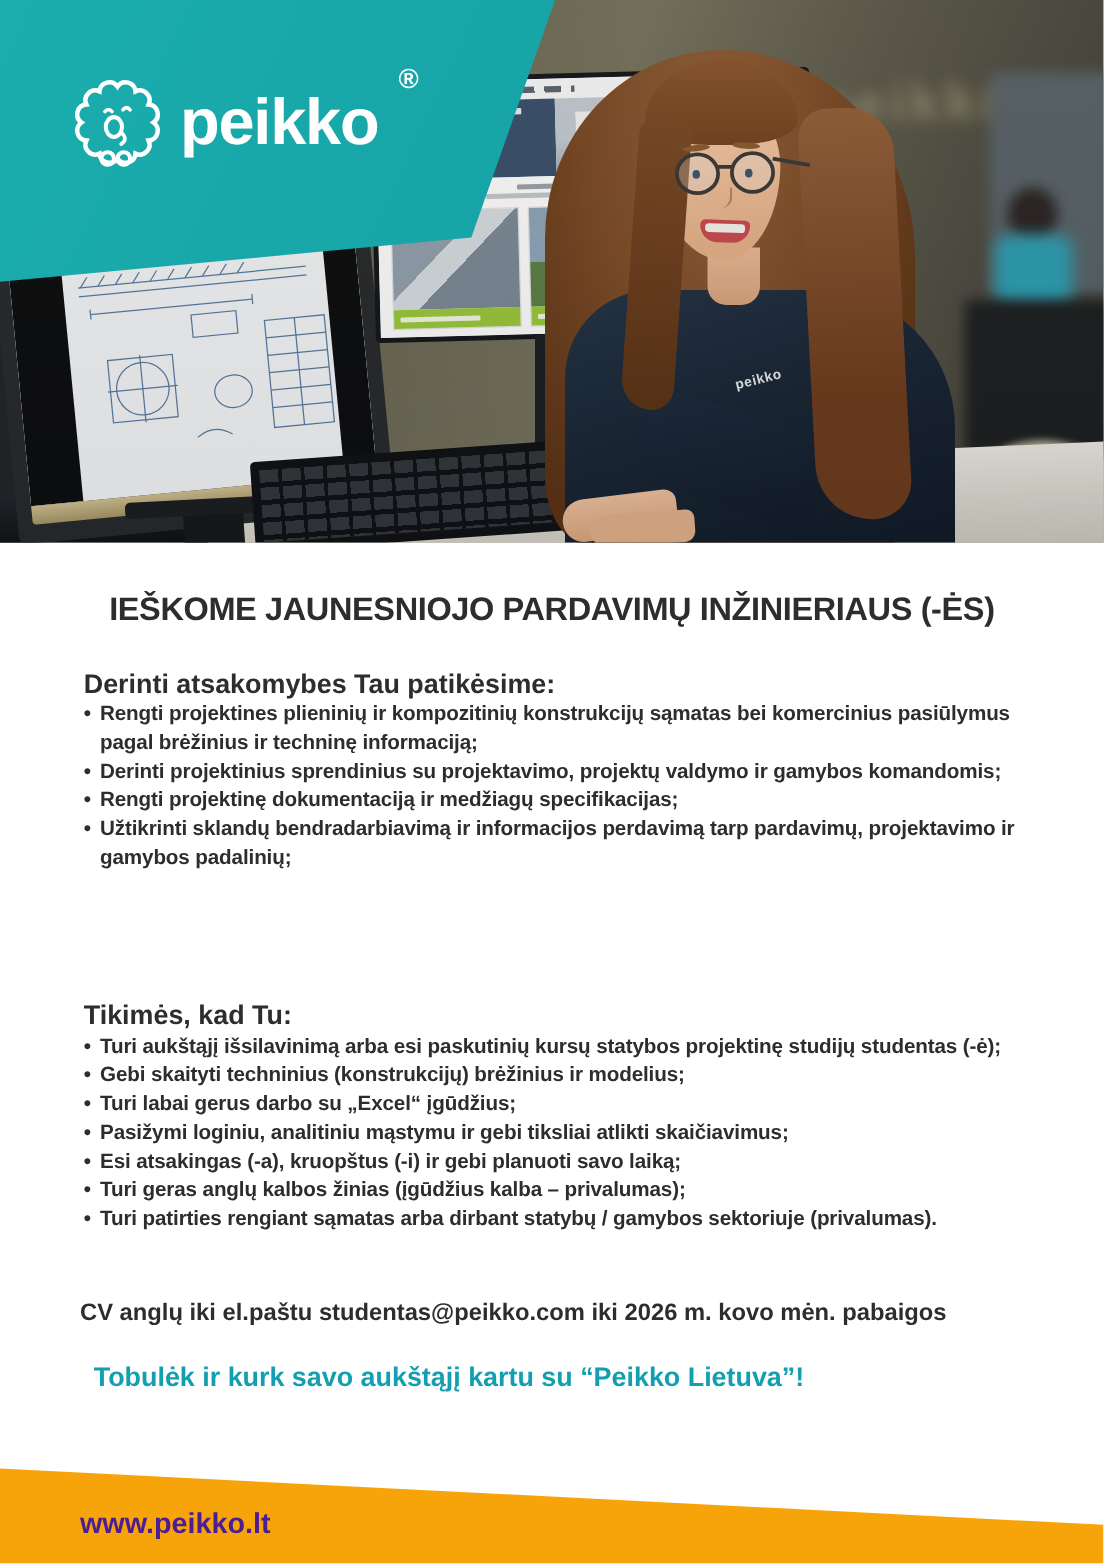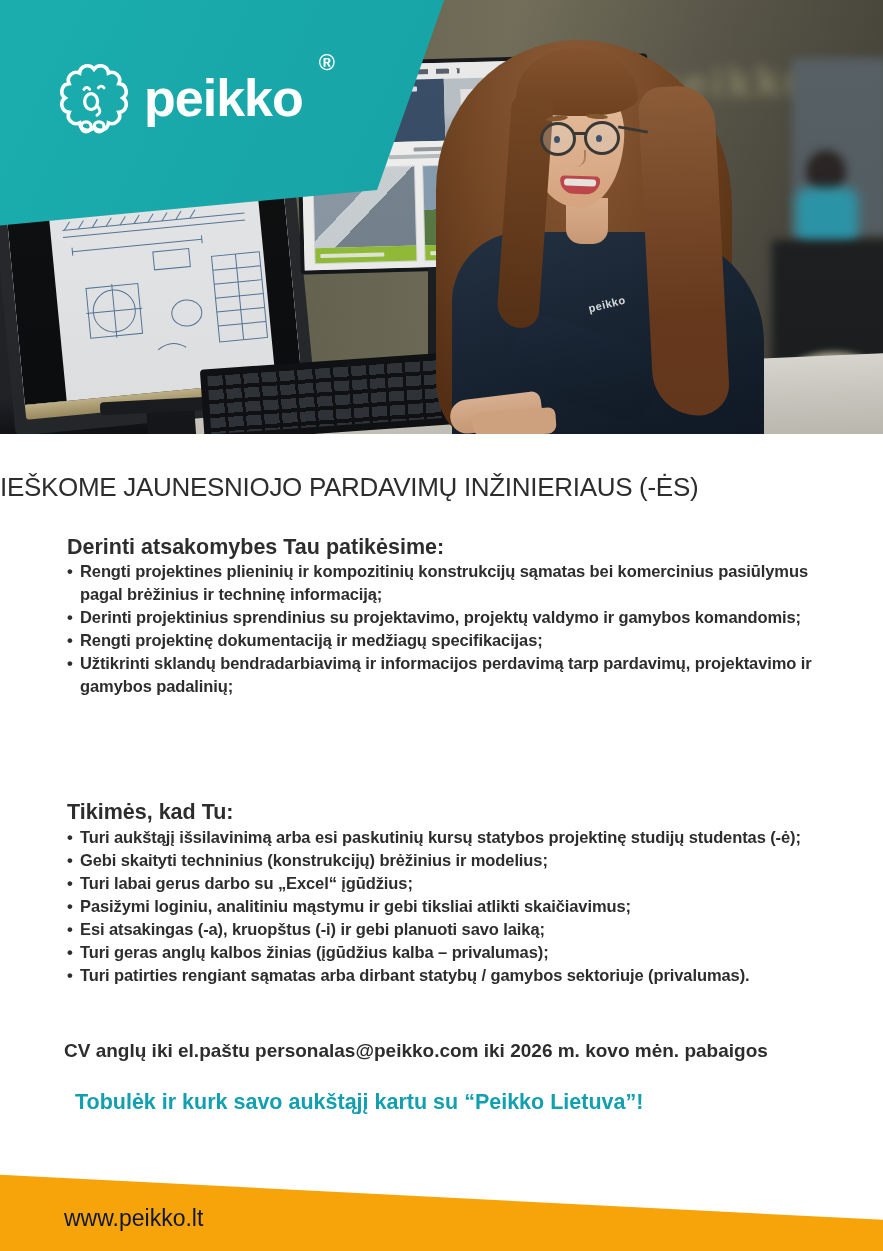--- a/index.html
+++ b/index.html
@@ -141,37 +141,37 @@
 
   
   .teal-band{left:0;top:0;width:883px;height:230px;z-index:30;
              background:linear-gradient(115deg,#1badae 0%,#17a3a6 55%,#11969b 100%);
              clip-path:polygon(0 0,50.3% 0,42.7% 82.6%,0 98%);}
   .logo-row{position:absolute;left:58px;top:52px;display:flex;align-items:center;gap:14px;height:92px;}
   .wordmark{font-size:52px;font-weight:bold;color:#fff;letter-spacing:-1px;line-height:1;}
   .regmark{font-size:22px;font-weight:bold;color:#fff;align-self:flex-start;margin:-2px 0 0 2px;}
 
   
-  .headline{left:0;top:472px;width:883px;font-size:26px;font-weight:normal;
+  .headline{left:0;top:472px;width:883px;text-align:center;font-size:26px;font-weight:bold;
             letter-spacing:-.3px;margin:0;}
   .sec-heading{font-size:21.5px;font-weight:bold;margin:0;}
   .sec-heading.h-a{left:67px;top:535px;}
   .sec-heading.h-b{left:67px;top:800px;}
   ul.blist{left:67px;margin:0;padding:0;width:756px;list-style:none;}
   ul.blist.l-a{top:560px;} ul.blist.l-b{top:826px;}
   ul.blist li{position:relative;padding-left:13px;font-size:16.5px;line-height:23px;
               font-weight:bold;letter-spacing:-.1px;}
   ul.blist li::before{content:"\2022";position:absolute;left:0;top:0;}
   .cv-line{left:64px;top:1040px;width:790px;font-size:19px;font-weight:bold;margin:0;}
   .cta-line{left:75px;top:1090px;width:760px;font-size:21.5px;font-weight:bold;color:#129fb0;margin:0;}
 
   
   .footer{left:0;bottom:0;width:883px;height:82px;background:#f7a40b;
           clip-path:polygon(0 7%,100% 62%,100% 100%,0 100%);}
-  .footer-url{position:absolute;left:64px;top:36px;font-size:23px;font-weight:normal;color:#0f172a;
+  .footer-url{position:absolute;left:64px;top:36px;font-size:23px;font-weight:bold;color:#4c1d95;
               text-decoration:none;}
 </style>
 </head>
 <body>
 
 <div class="page">
 
   <div class="photo">
     <div class="abs wall-text">peikko</div>
     <div class="abs door"></div>
@@ -338,21 +338,21 @@
   <ul class="abs blist l-b">
     <li>Turi aukštąjį išsilavinimą arba esi paskutinių kursų statybos projektinę studijų studentas (-ė);</li>
     <li>Gebi skaityti techninius (konstrukcijų) brėžinius ir modelius;</li>
     <li>Turi labai gerus darbo su „Excel“ įgūdžius;</li>
     <li>Pasižymi loginiu, analitiniu mąstymu ir gebi tiksliai atlikti skaičiavimus;</li>
     <li>Esi atsakingas (-a), kruopštus (-i) ir gebi planuoti savo laiką;</li>
     <li>Turi geras anglų kalbos žinias (įgūdžius kalba – privalumas);</li>
     <li>Turi patirties rengiant sąmatas arba dirbant statybų / gamybos sektoriuje (privalumas).</li>
   </ul>
 
-  <p class="abs cv-line"><span>CV anglų iki el.paštu </span><span>personalas@peikko.com</span><span> iki 2026 m. kovo mėn. pabaigos</span></p>
+  <p class="abs cv-line"><span>CV anglų iki el.paštu </span><span>studentas@peikko.com</span><span> iki 2026 m. kovo mėn. pabaigos</span></p>
 
   <p class="abs cta-line">Tobulėk ir kurk savo aukštąjį kartu su “Peikko Lietuva”!</p>
 
   <div class="abs footer">
     <span class="footer-url">www.peikko.lt</span>
   </div>
 
 </div>
 
 </body></html>

